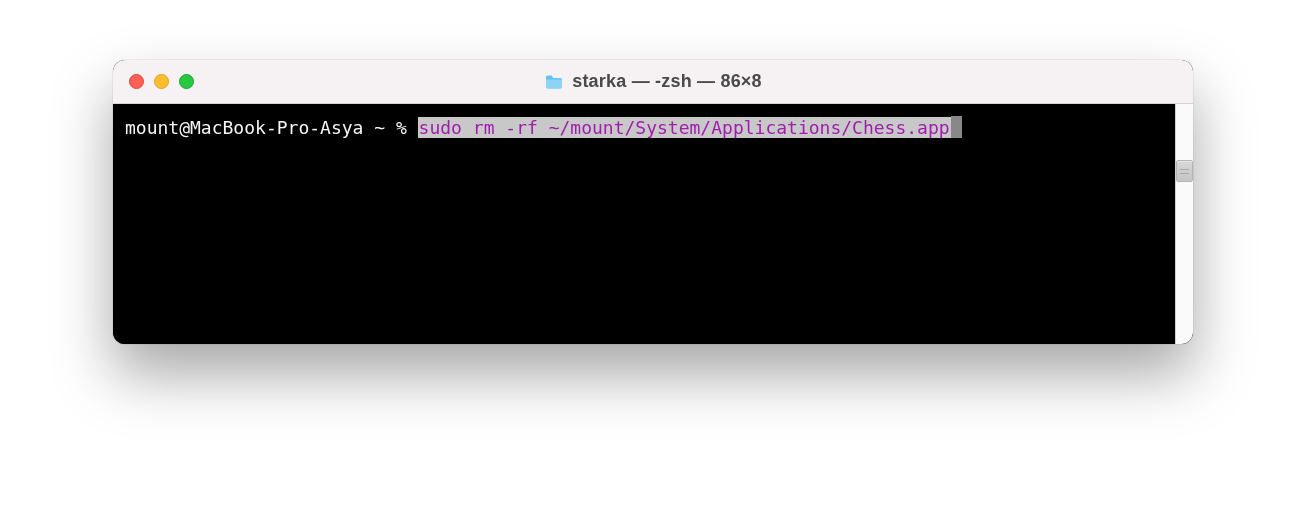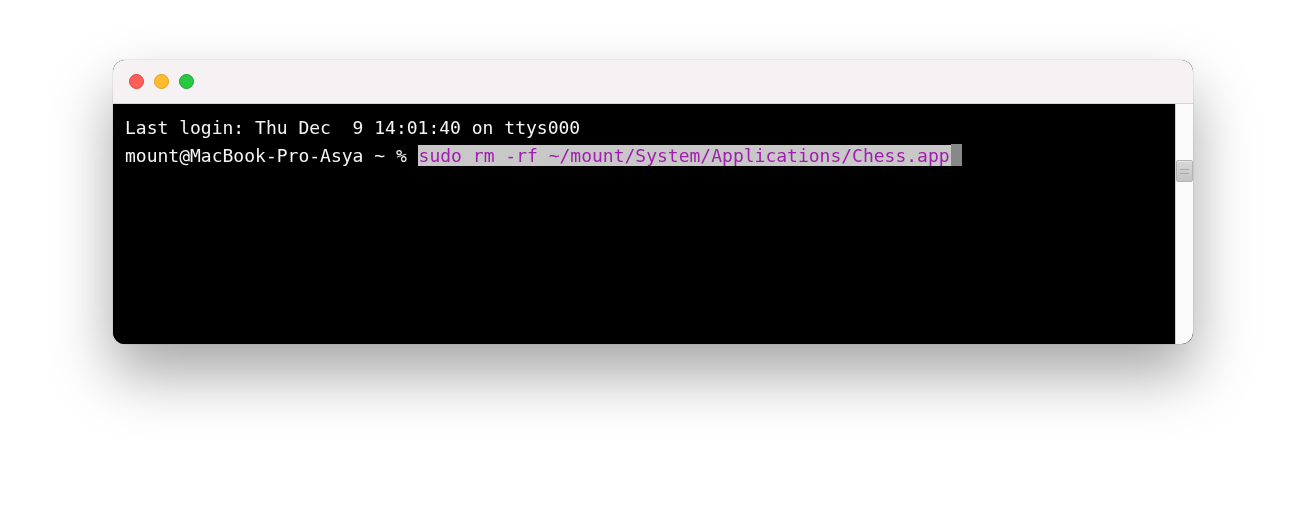--- a/index.html
+++ b/index.html
@@ -124,20 +124,29 @@
 <body>
 
 <div class="stage">
   <div class="window">
     <div class="titlebar">
       <div class="traffic-lights">
         <div class="light red"></div>
         <div class="light yellow"></div>
         <div class="light green"></div>
       </div>
+      <div class="title-center">
+        <span class="folder-icon">
+          <svg viewBox="0 0 24 20" width="20" height="16">
+            <path d="M2 4 Q2 2 4 2 L9 2 L11 5 L20 5 Q22 5 22 7 L22 16 Q22 18 20 18 L4 18 Q2 18 2 16 Z" fill="#63c3ef"></path>
+            <path d="M2 7 L22 7 L22 16 Q22 18 20 18 L4 18 Q2 18 2 16 Z" fill="#8cd4f5"></path>
+          </svg>
+        </span>
+        <span class="window-title">starka — -zsh — 86×8</span>
+      </div>
     </div>
-    <div class="terminal-area"><span class="term-line">Last login: Thu Dec  9 14:01:40 on ttys000</span><span class="term-line"><span>mount@MacBook-Pro-Asya ~ % </span><span class="selected">sudo rm -rf ~/mount/System/Applications/Chess.app</span><span class="cursor-block"></span></span>
+    <div class="terminal-area"><span class="term-line"><span>mount@MacBook-Pro-Asya ~ % </span><span class="selected">sudo rm -rf ~/mount/System/Applications/Chess.app</span><span class="cursor-block"></span></span>
       <div class="scrollbar-track">
         <div class="scrollbar-thumb"></div>
       </div>
     </div>
   </div>
 </div>
 
 </body></html>

